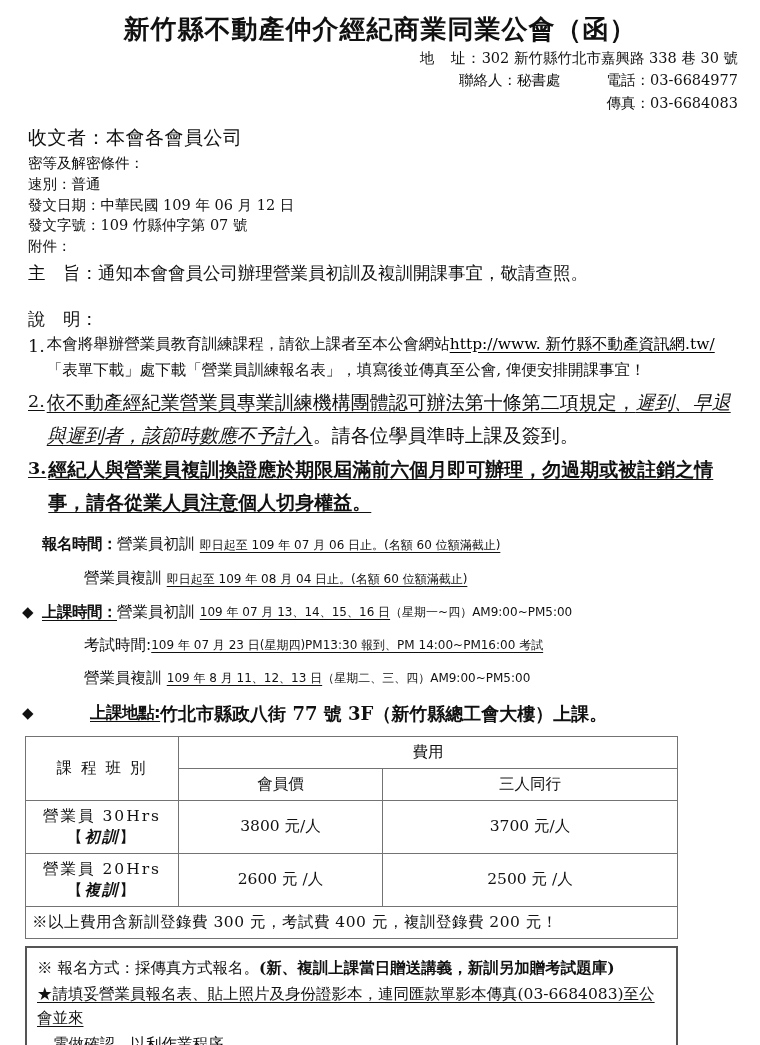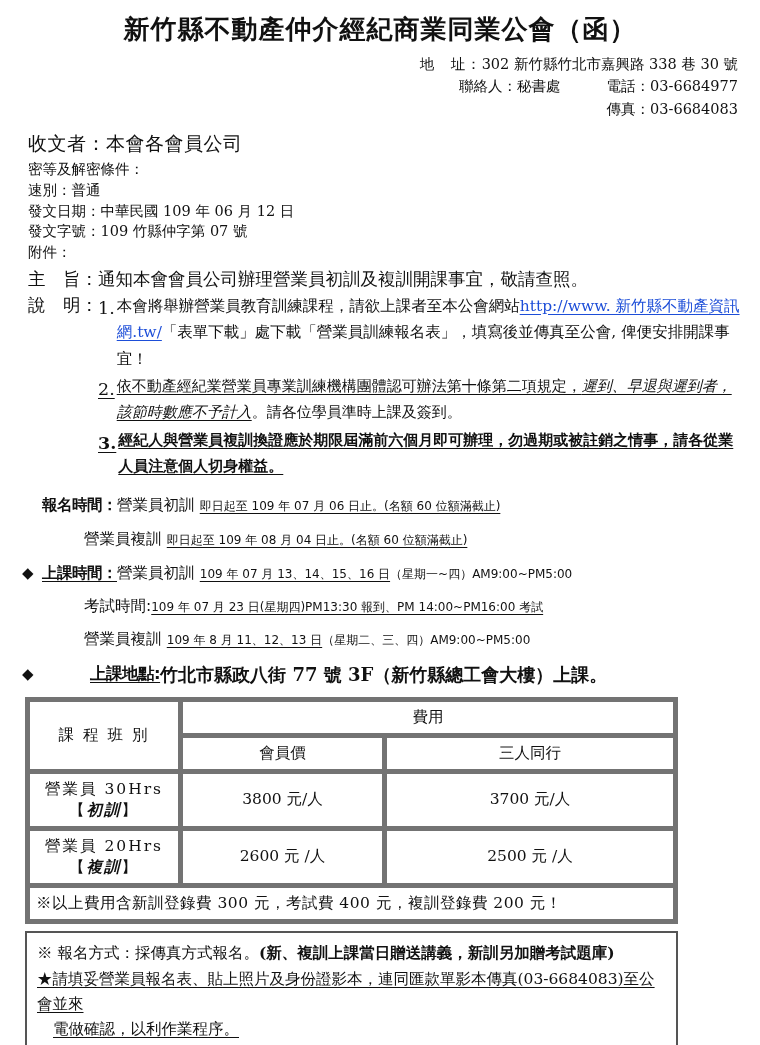--- a/index.html
+++ b/index.html
@@ -22,21 +22,20 @@
     text-align: center;
     font-size: 26px;
     font-weight: bold;
     letter-spacing: 1px;
     padding-top: 12px;
     font-family: "DejaVu Serif", "Liberation Serif", serif;
   }
 
   
   .addr-block {
-    margin-top: 6px;
     padding-right: 22px;
     font-size: 14.5px;
     line-height: 1.55;
     text-align: right;
   }
   .addr-row { display: block; white-space: pre; }
   .addr-row .lbl { letter-spacing: 1px; }
   .contact-row {
     display: flex; justify-content: flex-end; gap: 46px;
   }
@@ -44,31 +43,31 @@
   
   .meta { margin-top: 10px; padding-left: 28px; font-size: 14.5px; line-height: 1.42; }
   .meta .recv { font-size: 19px; font-weight: normal; letter-spacing: 0.5px; margin-bottom: 2px; display:block;}
 
   
   .body-sec { padding-left: 28px; padding-right: 18px; margin-top: 4px; }
   .row2 { display: flex; align-items: flex-start; font-size: 17.5px; line-height: 1.5; }
   .row2 .tag { flex: 0 0 auto; white-space: pre; text-align: right; }
   .row2 .txt { flex: 1 1 auto; }
 
-  .expl { display: flex; align-items: flex-start; font-size: 17.5px; margin-top: 0; }
+  .expl { display: flex; align-items: flex-start; font-size: 17.5px; margin-top: 20px; flex-direction: column; }
   .expl .tag { flex: 0 0 auto; white-space: pre; }
   .expl-items { flex: 1 1 auto; }
   .expl-item { display: flex; align-items: flex-start; line-height: 1.72; margin-bottom: 2px; }
   .expl-item .num { flex: 0 0 auto; padding-right: 2px; }
   .expl-item .c { flex: 1 1 auto; font-size: 15.5px; }
-  .it2 .c, .it3 .c { font-size: 15px; }
+  .it2 .c, .it3 .c { font-size: 19px; }
   .u { text-decoration: underline; text-underline-offset: 3px; }
   .ital { font-style: italic; }
   .bold { font-weight: bold; }
-  .link { color: #1d4ed8; text-decoration: underline; text-underline-offset: 3px; }
+  .link { color: #000000; text-decoration: underline; text-underline-offset: 3px; }
 
   
   .sched { margin-top: 12px; padding-left: 22px; font-size: 16.5px; }
   .sched .ln { display: flex; align-items: center; line-height: 1.5; margin-bottom: 9px; white-space: nowrap; }
   .sched .bullet { width: 20px; flex: 0 0 20px; font-size: 15px; }
   .sched .lead {
     font-family: "DejaVu Sans", "Liberation Sans", sans-serif;
     font-weight: bold; font-size: 15.5px; letter-spacing: -0.5px;
   }
   .sched .lead2 {
@@ -77,21 +76,21 @@
   }
   .sched .val { font-family: "DejaVu Sans", "Liberation Sans", sans-serif; font-size: 12px; }
   .indent2 { padding-left: 62px; }
   .loc-line { font-family: "DejaVu Serif","Liberation Serif",serif; font-size: 18px; font-weight: bold; }
   .loc-line .lead { font-size: 16.5px; margin-left: 48px; }
 
   
   .fee-wrap { margin: 2px 0 0 25px; width: 653px; }
   table.fee { border-collapse: collapse; width: 100%; font-size: 15.5px; }
   table.fee td, table.fee th {
-    border: 5px solid #737373; padding: 5px 4px; text-align: center; font-weight: normal;
+    border: 1px solid #737373; padding: 5px 4px; text-align: center; font-weight: normal;
   }
   table.fee .lcell { width: 153px; letter-spacing: 2px; }
   table.fee .note-row td { text-align: left; padding-left: 6px; letter-spacing: 0.5px; }
 
   
   .notice {
     margin: 7px 0 0 25px; width: 653px;
     border: 2px solid #555; padding: 8px 10px 14px 10px;
     font-size: 15.5px; line-height: 1.6;
   }

